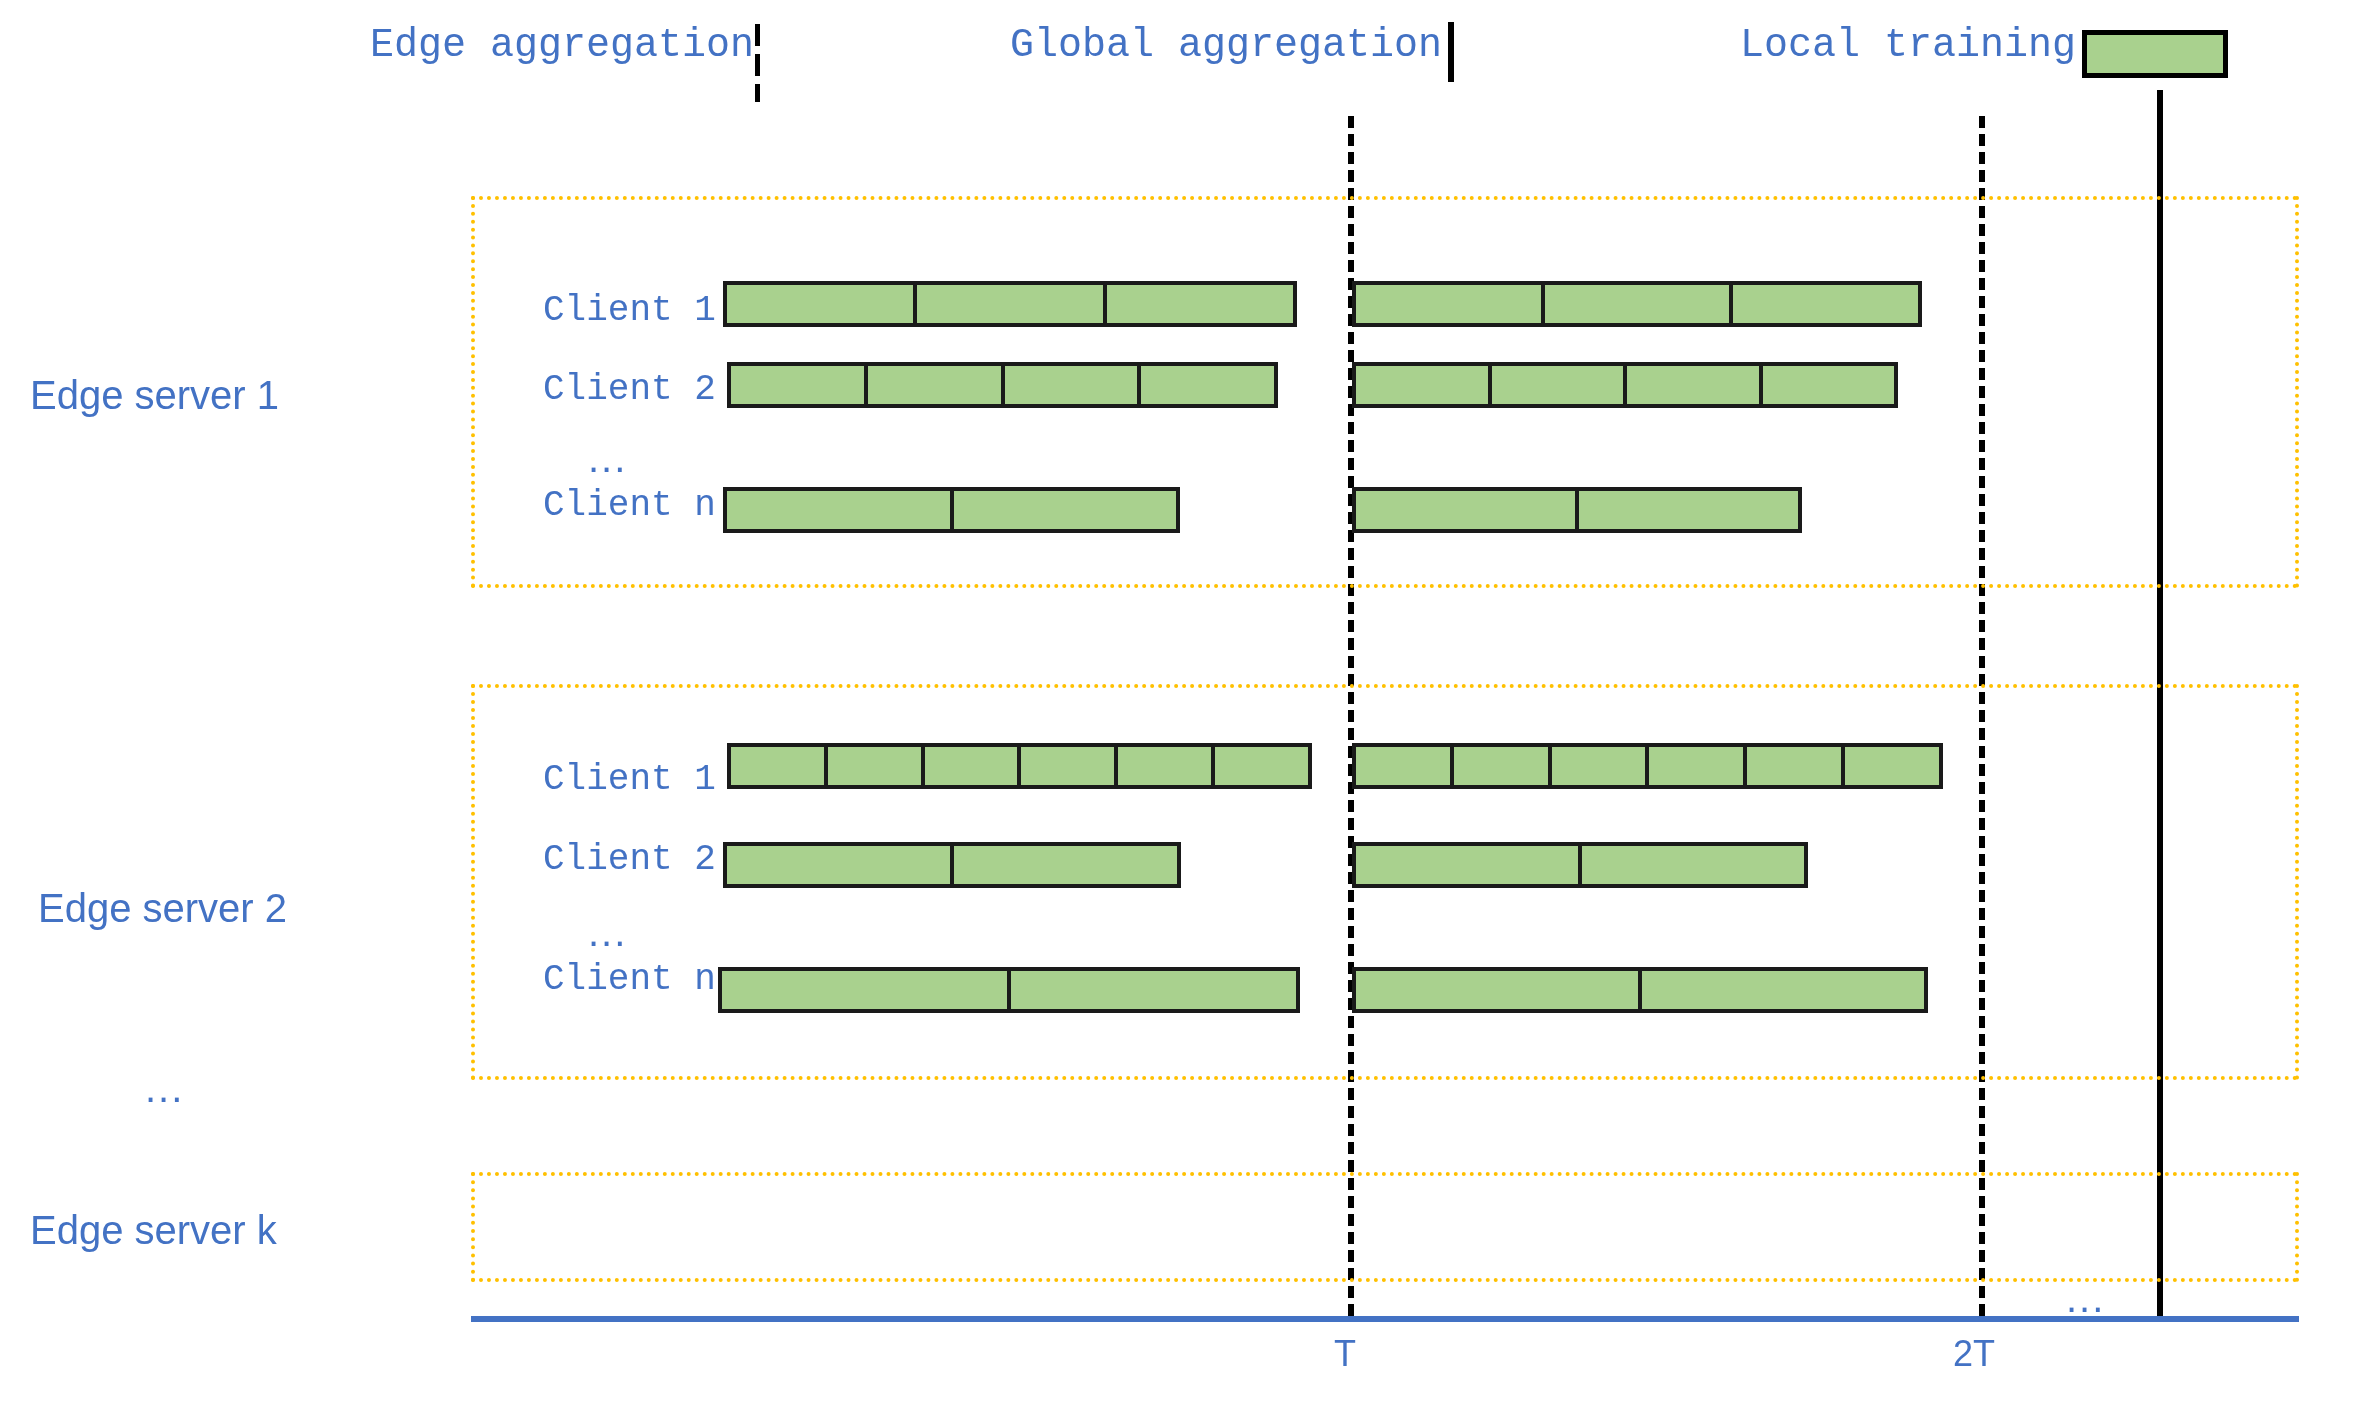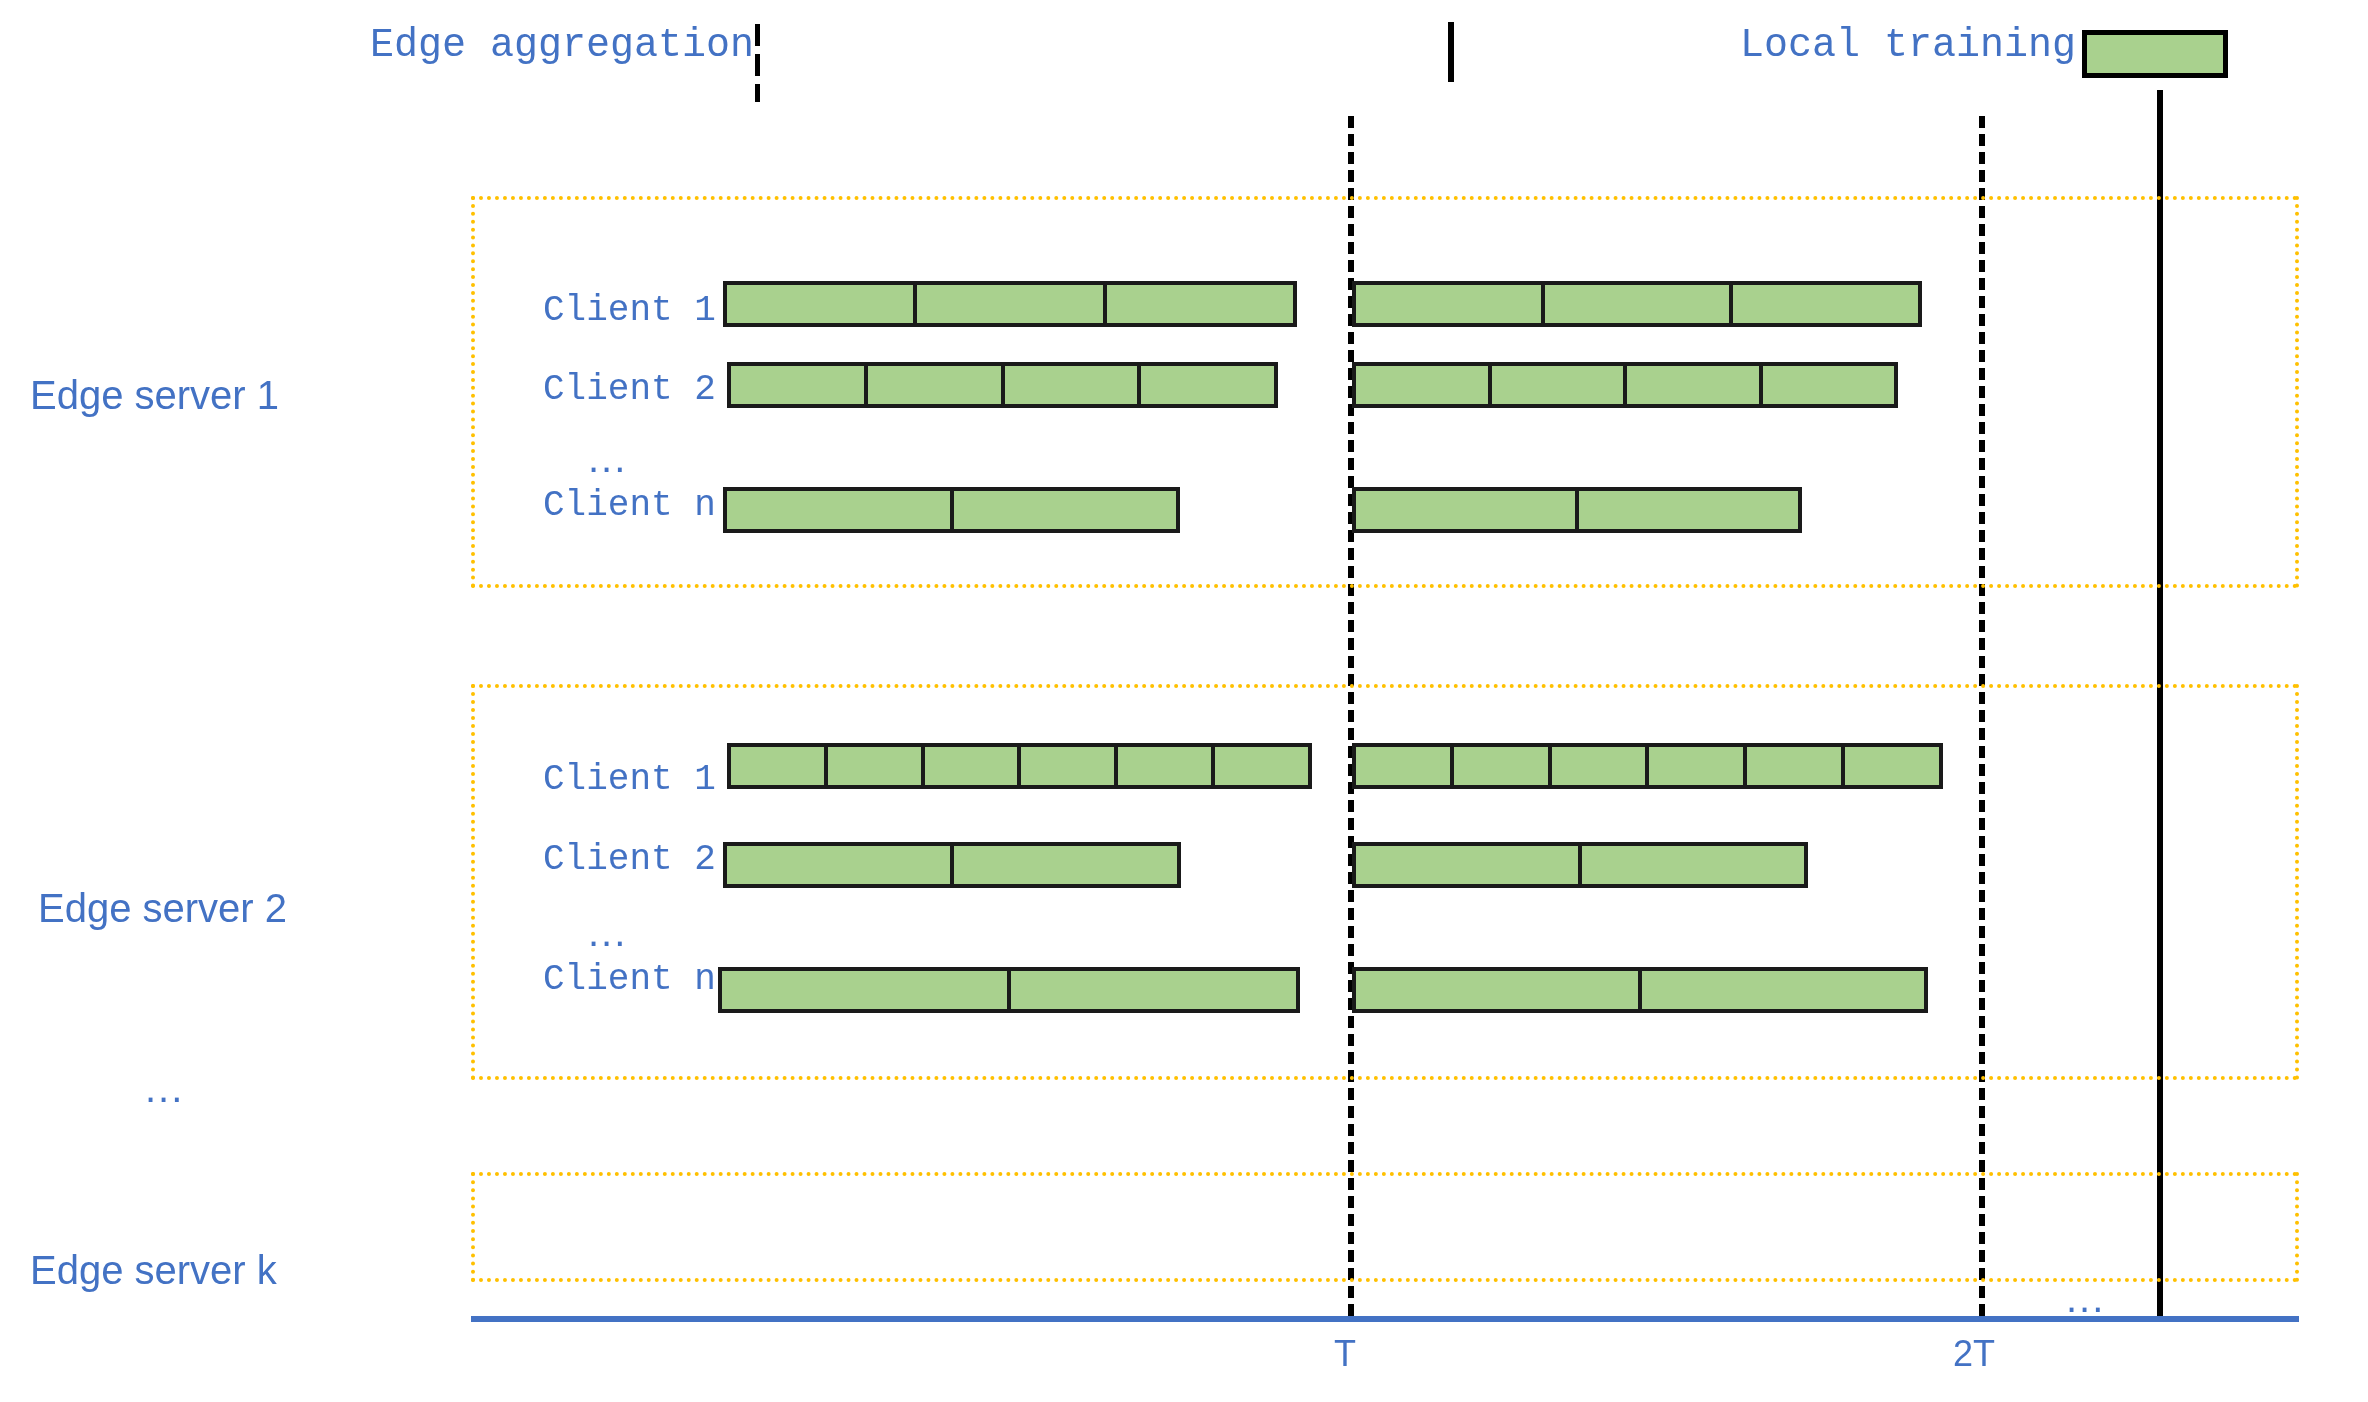--- a/index.html
+++ b/index.html
@@ -41,20 +41,21 @@
 <body>
 
 <div class="stage">
 
   <div class="lbl big" style="left:370px;top:26px;">Edge aggregation</div>
 
   <div class="vtick" style="left:755px;top:24px;height:22px;"></div>
   <div class="vtick" style="left:755px;top:54px;height:22px;"></div>
   <div class="vtick" style="left:755px;top:84px;height:18px;"></div>
 
+  <div class="lbl big" style="left:1010px;top:26px;">Global aggregation</div>
 
   <div class="vline solid" style="left:1448px;top:22px;height:60px;"></div>
 
   <div class="lbl big" style="left:1724px;top:26px;margin-left:16px;">Local training</div>
 
   <div class="legend-swatch" style="left:2082px;top:30px;width:146px;height:48px;"></div>
 
   <div class="vline dashed" style="left:1348px;top:116px;height:1200px;"></div>
 
   <div class="vline dashed" style="left:1979px;top:116px;height:1200px;"></div>
@@ -142,21 +143,21 @@
     <div class="seg"></div>
     <div class="seg"></div>
   </div>
   <div class="bar" style="left:1352px;top:967px;width:576px;height:46px;">
     <div class="seg"></div>
     <div class="seg"></div>
   </div>
 
   <div class="ellipsis" style="left:145px;top:1068px;">...</div>
 
-  <div class="lbl srv" style="left:30px;top:1210px;margin-top:40px;">Edge server k</div>
+  <div class="lbl srv" style="left:30px;top:1210px;">Edge server k</div>
 
   <div class="srvbox" style="left:471px;top:1172px;width:1828px;height:110px;"></div>
 
   <div class="axis" style="left:471px;top:1316px;width:1828px;"></div>
 
   <div class="axlabel" style="left:1334px;top:1336px;">T</div>
   <div class="axlabel" style="left:1953px;top:1336px;">2T</div>
 
   <div class="ellipsis" style="left:2066px;top:1278px;">...</div>
 

